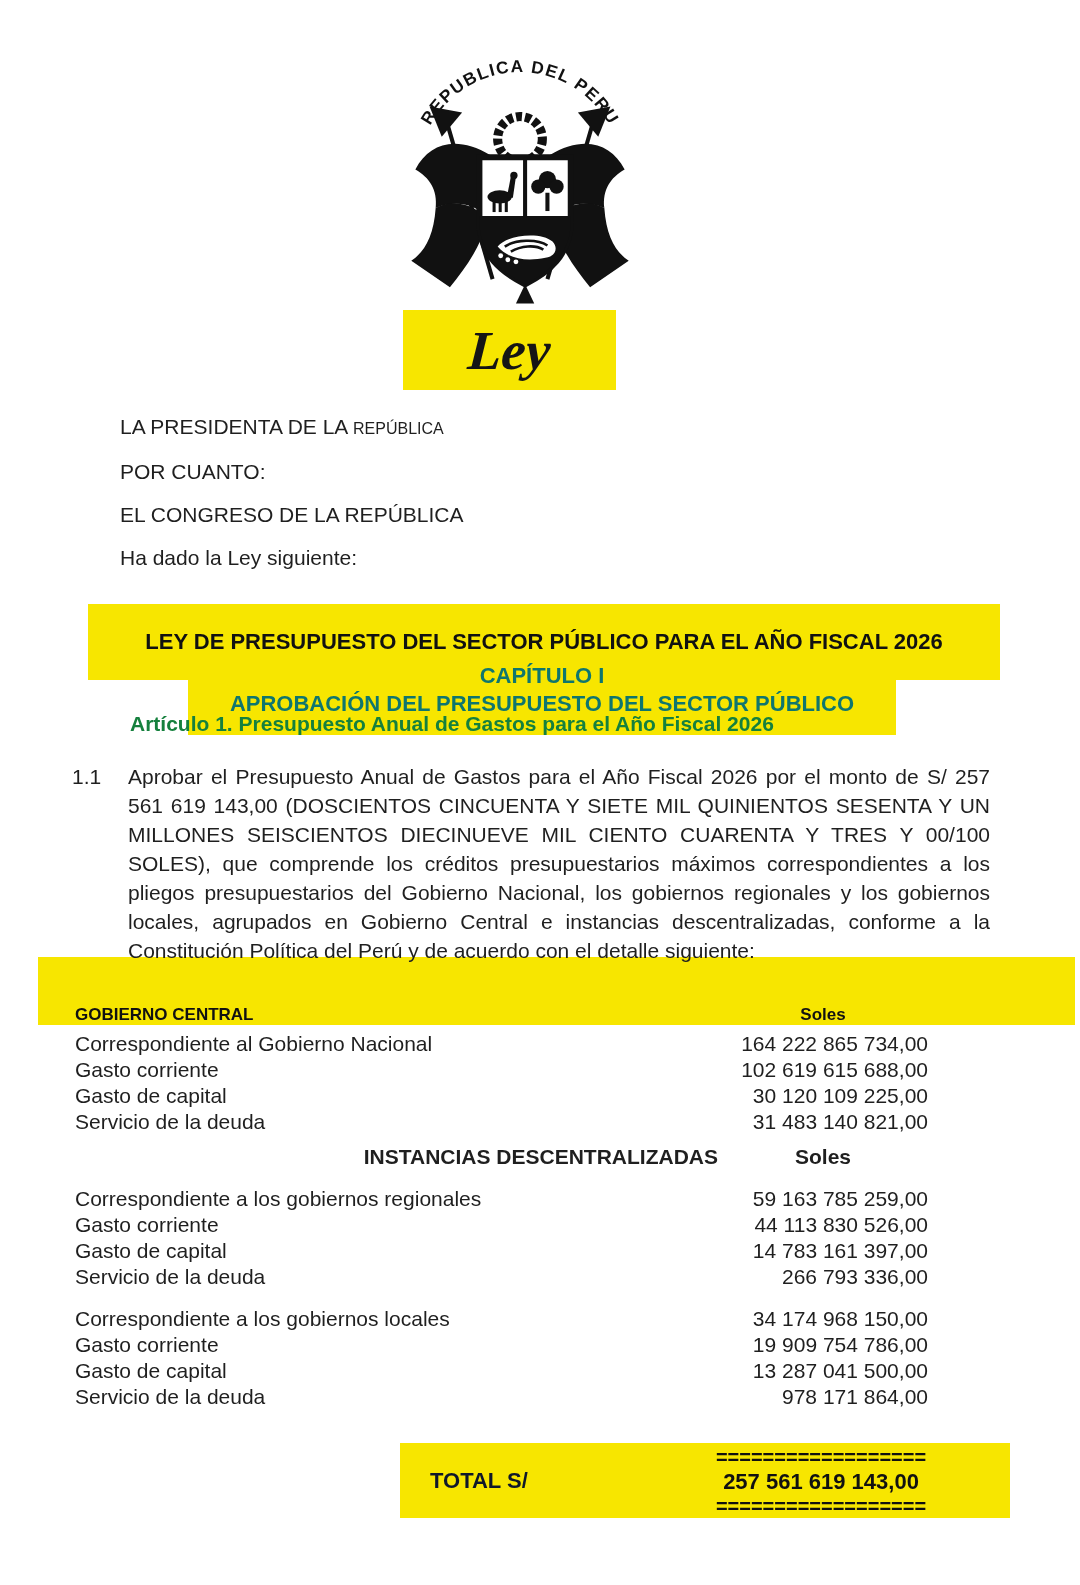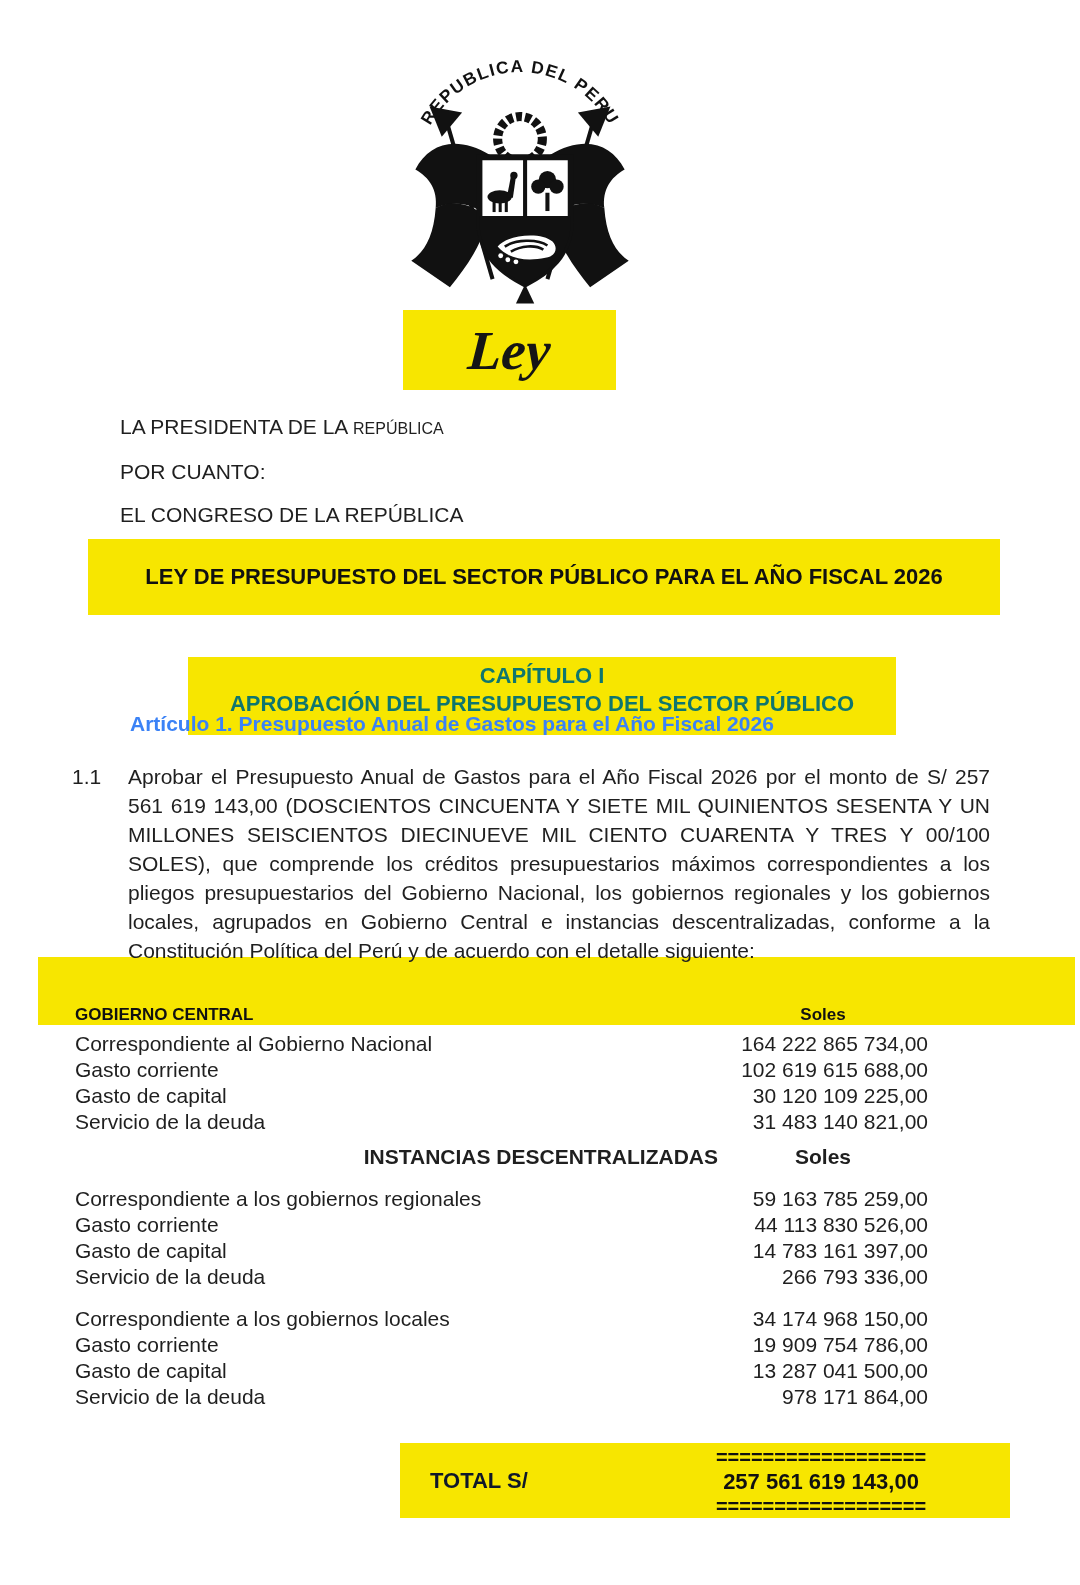--- a/index.html
+++ b/index.html
@@ -20,32 +20,32 @@
     font-family:"Liberation Serif", serif; font-style:italic; font-weight:bold;
     font-size:55px; color:#151515; transform:skewX(-4deg);
   }
 
   
   .preamble { position:absolute; left:120px; top:405px; font-size:21px; line-height:43px; }
   .preamble .small { font-size:16px; }
 
   
   .title-banner {
-    position:absolute; left:88px; top:539px; width:912px; height:76px;
+    position:absolute; left:88px; top:604px; width:912px; height:76px;
     background:#f7e600; display:flex; align-items:center; justify-content:center;
     font-weight:bold; font-size:22px; text-align:center; color:#111; z-index:1;
   }
   .chapter-banner {
     position:absolute; left:188px; top:657px; width:708px; height:78px;
     background:#f7e600; text-align:center; font-weight:bold; font-size:22px;
     color:#0f766e; line-height:28px; padding-top:5px; box-sizing:border-box; z-index:1;
   }
   .article-heading {
     position:absolute; left:130px; top:712px; font-weight:bold; font-size:21px;
-    color:#3b82f6; z-index:2; margin:0;
+    color:#15803d; z-index:2; margin:0;
   }
 
   
   .clause {
     position:absolute; left:72px; top:762px; width:918px; display:flex;
     font-size:21px; line-height:29px; z-index:2;
   }
   .clause .num { width:56px; flex:none; }
   .clause p { margin:0; flex:1; text-align:justify; }
 

